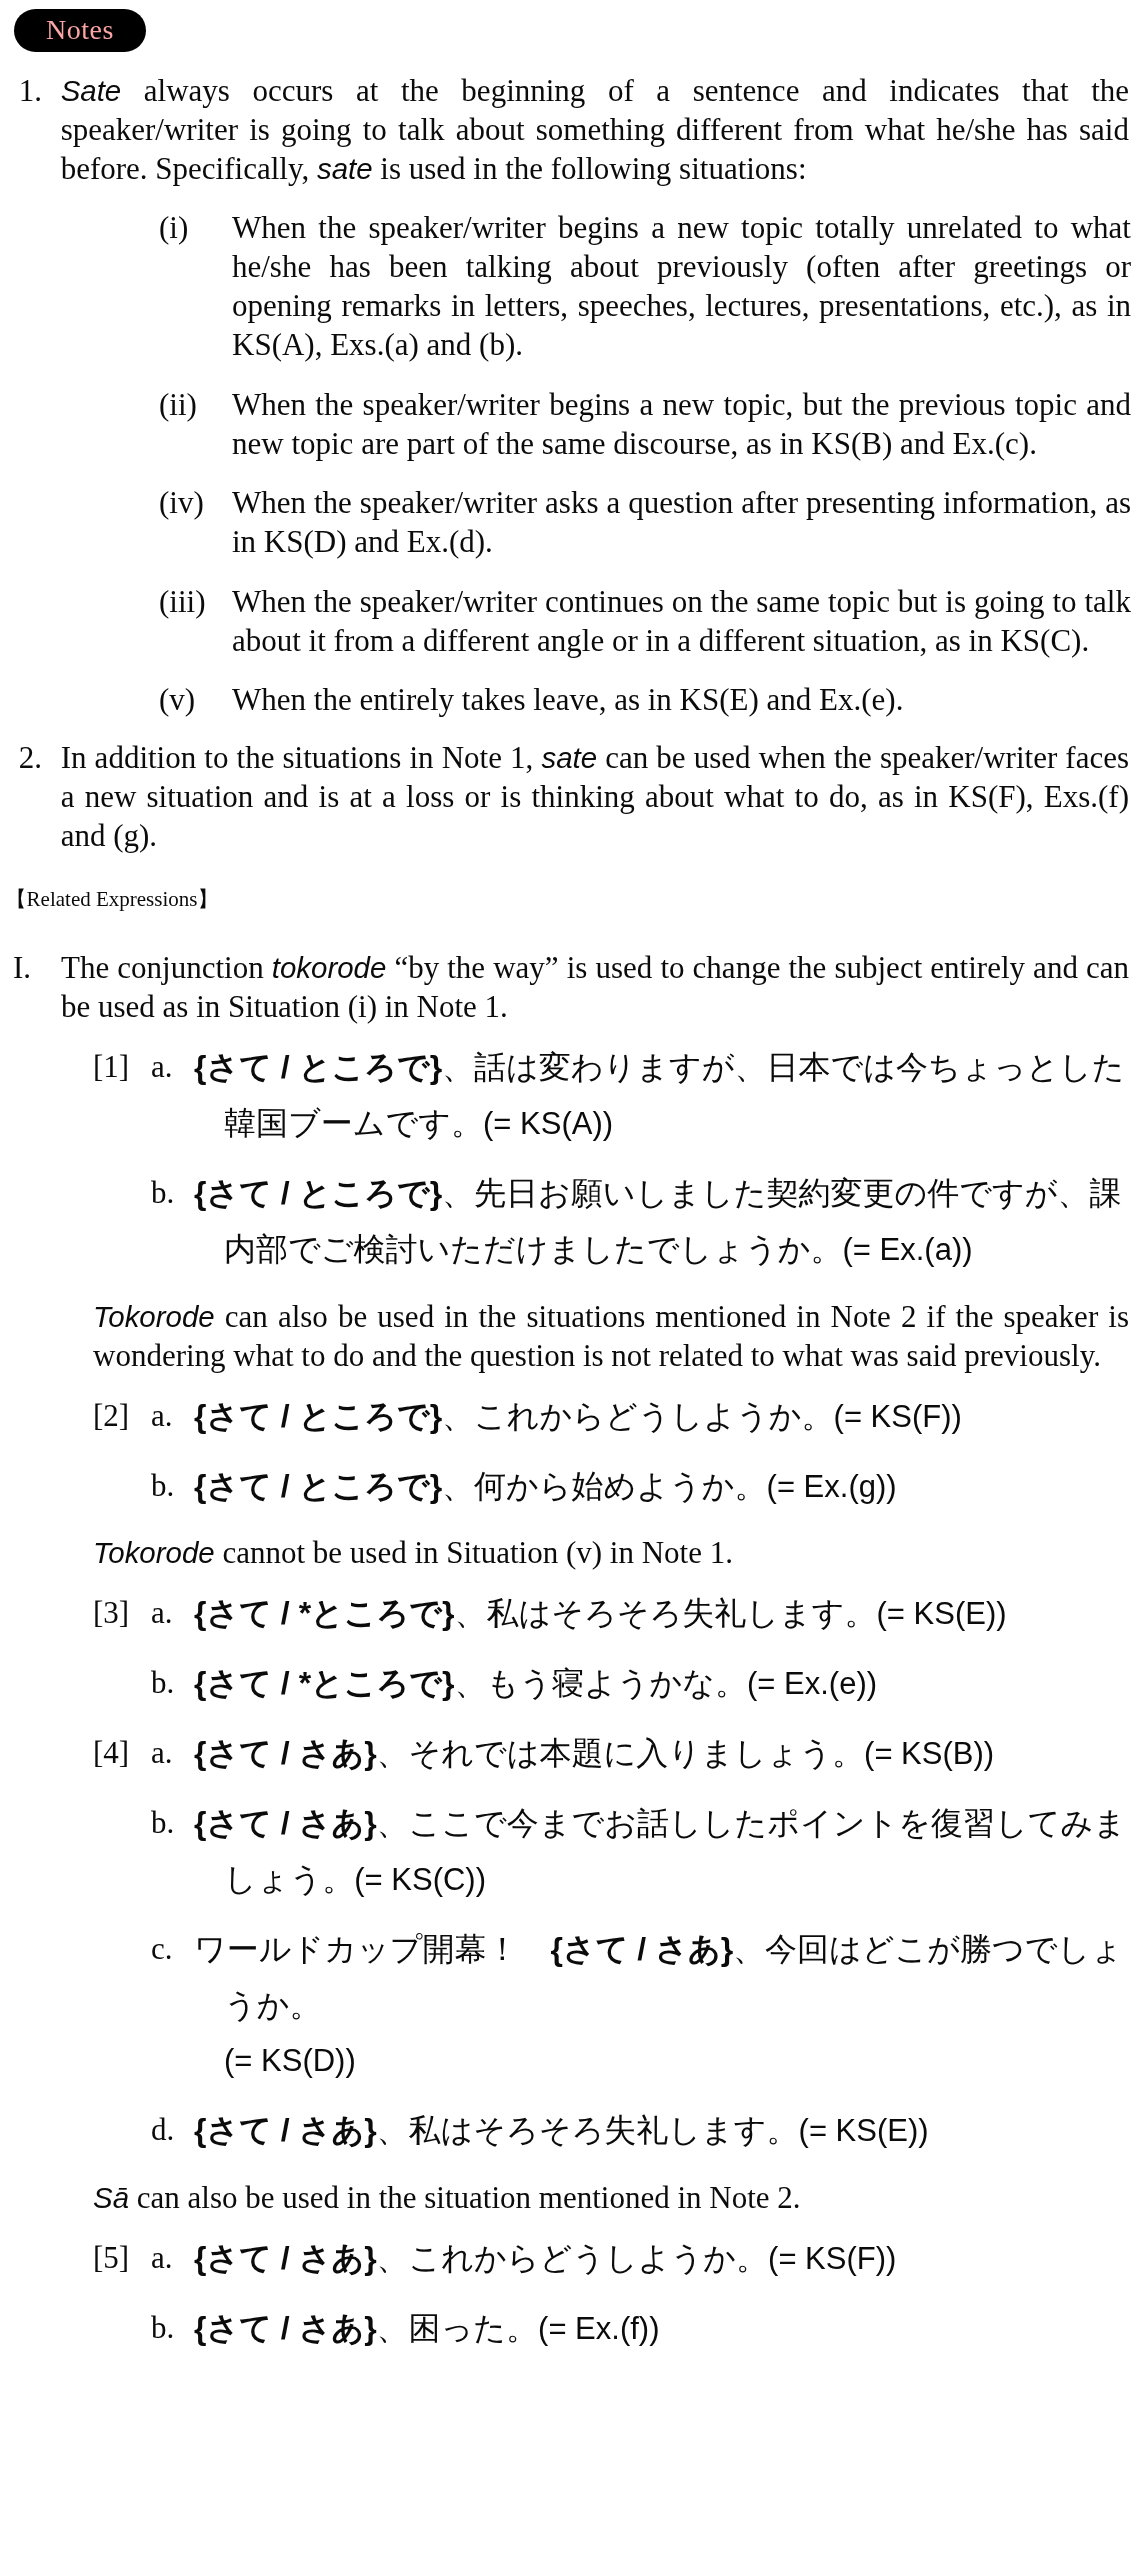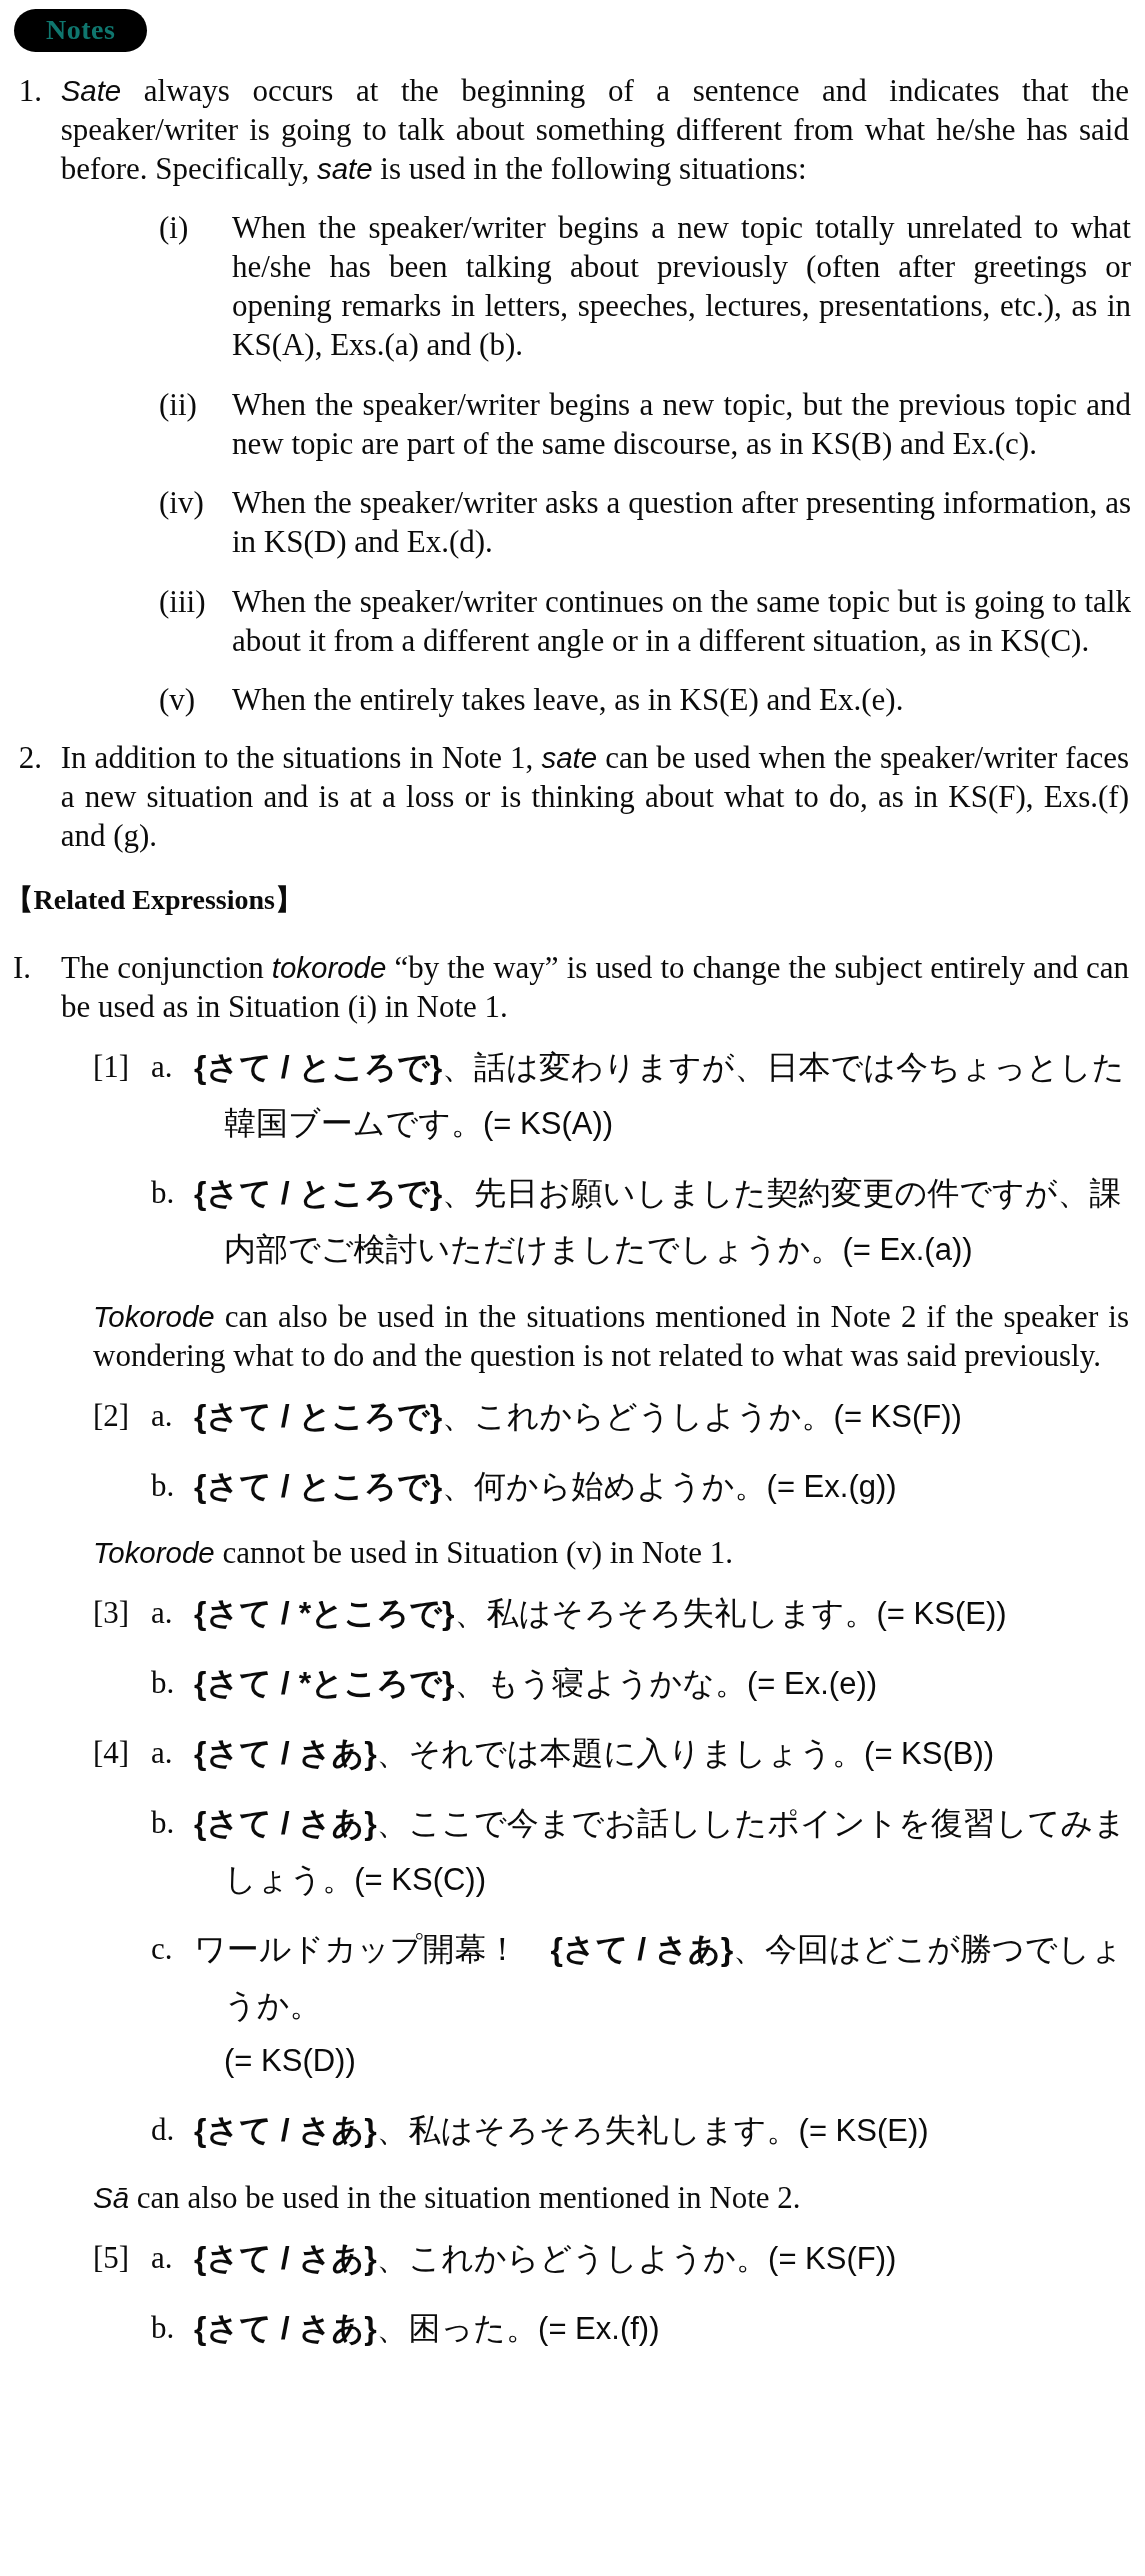--- a/index.html
+++ b/index.html
@@ -11,22 +11,22 @@
     background: #ffffff;
     color: #0b0b0b;
     overflow: hidden;
     font-family: "Liberation Serif", serif;
     font-size: 31px;
   }
   
   .badge {
     display: inline-block;
     background: #000000;
-    color: #0f766e;
-    font-weight: bold;
+    color: #fca5a5;
+    font-weight: normal;
     font-size: 28px;
     line-height: 1;
     padding: 6.5px 32px 8.4px 32px;
     border-radius: 24px;
     margin: 9.3px 0 0 14px;
     letter-spacing: 0.5px;
   }
   
   .blk { display: flex; align-items: flex-start; }
   .btxt { flex: 1 1 auto; min-width: 0; }
@@ -42,22 +42,22 @@
   .item-rom { margin: 20.5px 15px 0 159px; }
   .item-rom .marker { width: 73px; }
 
   .item-cap { margin: 28px 17px 0 13px; }
   .item-cap .marker { width: 48px; }
 
   .para-ind { margin: 18.7px 17px 0 93px; }
 
   
   .re-head {
-    font-weight: bold;
-    font-size: 28px;
+    font-weight: normal;
+    font-size: 21px;
     margin: 24px 0 0 5.6px;
     line-height: 41px;
   }
 
   
   .example { margin: 13px 15px 0 93px; line-height: 56px; }
   .example .marker { line-height: 56px; }
   .example .group { width: 58px; }
   .example .letter { width: 43px; }
   .example .btxt { padding-left: 30px; text-indent: -30px; font-size: 32px; }

